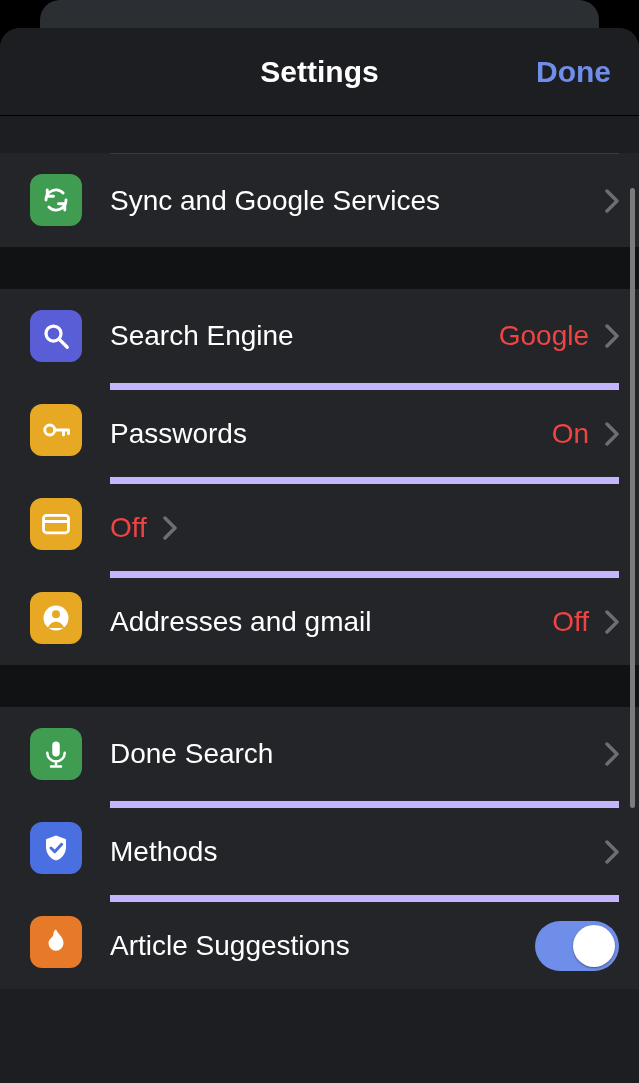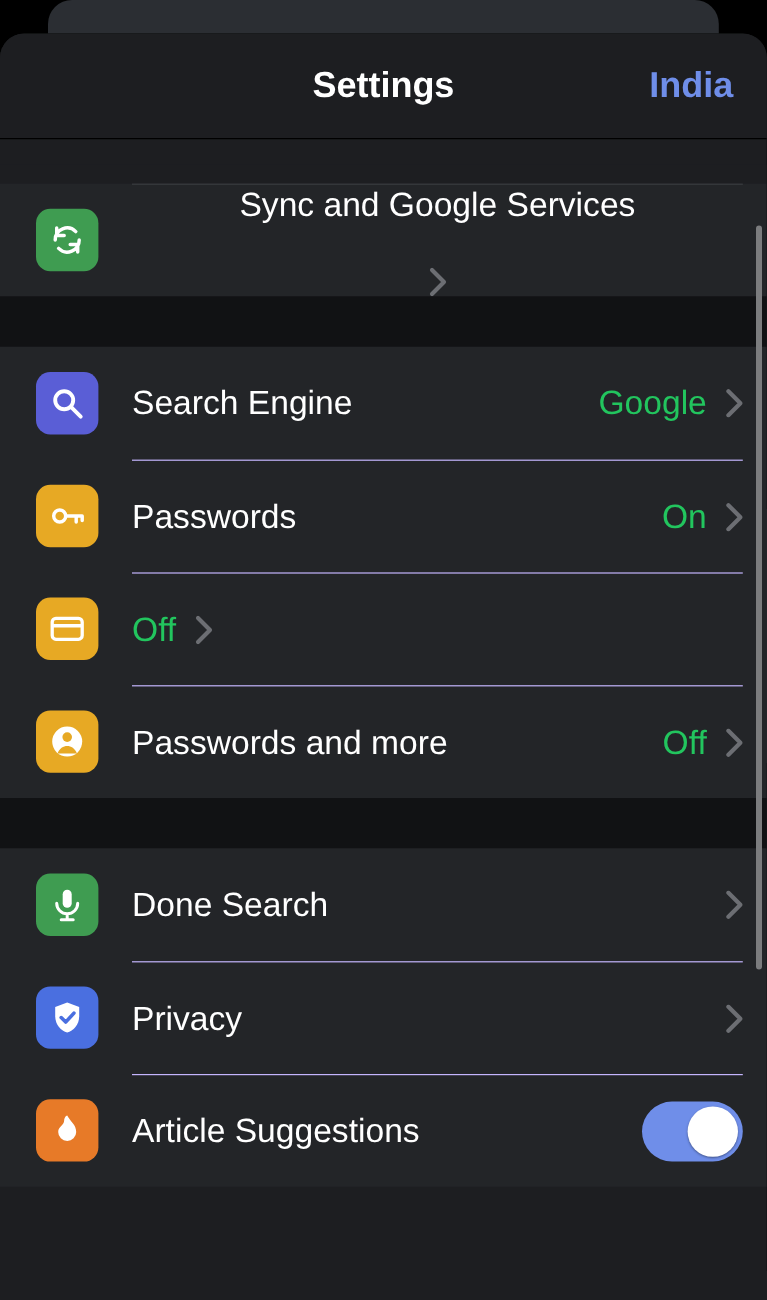--- a/index.html
+++ b/index.html
@@ -74,21 +74,21 @@
 
   .section { background: #232528; }
 
   .row {
     display: flex;
     align-items: center;
     min-height: 94px;
     padding: 0 20px 0 30px;
     cursor: pointer;
   }
-  .row + .row .row-content { border-top: 1px solid #c4b5fd; }
+  .row + .row .row-content { border-top: 7px solid #c4b5fd; }
   .row-content {
     flex: 1;
     display: flex;
     align-items: center;
     min-height: 94px;
   }
 
   .icon-box {
     width: 52px;
     height: 52px;
@@ -116,21 +116,21 @@
     inset:0;
     background: radial-gradient(circle at 45% 30%, rgba(0,0,0,0) 0 20%, rgba(0,0,0,.15) 50%);
   }
 
   .labels { flex: 1; min-width: 0; }
   .label-primary { font-size: 28px; color: #fff; line-height: 1.2; }
   .label-secondary { font-size: 24px; color: #8e9095; line-height: 1.3; margin-top: 2px; }
 
   .value {
     font-size: 28px;
-    color: #22c55e;
+    color: #ef4444;
     margin-right: 16px;
     white-space: nowrap;
   }
 
   .chevron {
     width: 14px; height: 24px;
     flex-shrink: 0;
   }
   .chevron svg { width: 14px; height: 24px; display: block; }
   .chevron path { stroke: #6c6e73; stroke-width: 3.5; fill: none; stroke-linecap: round; stroke-linejoin: round; }
@@ -155,33 +155,33 @@
     right: 4px; top: 4px;
     width: 42px; height: 42px;
     background: #fff;
     border-radius: 50%;
     box-shadow: 0 1px 2px rgba(0,0,0,.4);
   }
 
   
   .row.account { min-height: 108px; }
   .row.account .row-content { min-height: 108px; }
-  .row.sync .row-content { border-top: 1px solid #3a3c40; flex-direction: column; }
+  .row.sync .row-content { border-top: 1px solid #3a3c40; }
 
 </style>
 </head>
 <body>
 
 <div class="stack-hint"></div>
 
 <div class="sheet">
 
   <div class="header">
     <div class="header-title">Settings</div>
-    <button class="done-btn">India</button>
+    <button class="done-btn">Done</button>
   </div>
 
   <div class="scroll">
 
     <div class="gap"></div>
 
     <div class="section">
 
 
       <div class="row sync">
@@ -268,21 +268,21 @@
       <div class="row">
         <div class="icon-box bg-gold">
           <svg viewBox="0 0 24 24">
               <circle cx="12" cy="12" r="10" fill="#fff"></circle>
               <circle cx="12" cy="9" r="3.2" fill="#e7a924"></circle>
               <path d="M5.5 20c1.2-3.4 4-5 6.5-5s5.3 1.6 6.5 5" fill="#e7a924"></path>
             </svg>
         </div>
         <div class="row-content">
           <div class="labels">
-              <div class="label-primary">Passwords and more</div>
+              <div class="label-primary">Addresses and gmail</div>
             </div>
           <div class="value">Off</div>
           <span class="chevron">
               <svg viewBox="0 0 14 24">
                 <path d="M2 2 L12 12 L2 22"></path>
               </svg>
             </span>
         </div>
       </div>
 
@@ -313,21 +313,21 @@
 
       <div class="row">
         <div class="icon-box bg-blue">
           <svg viewBox="0 0 24 24">
               <path d="M12 2 L20 5 V11 C20 17 16 21 12 22 C8 21 4 17 4 11 V5 Z" fill="#fff"></path>
               <path d="M8 12 L11 15 L16.5 9" stroke="#4a6fe0" stroke-width="2.4" fill="none" stroke-linecap="round" stroke-linejoin="round"></path>
             </svg>
         </div>
         <div class="row-content">
           <div class="labels">
-              <div class="label-primary">Privacy</div>
+              <div class="label-primary">Methods</div>
             </div>
           <span class="chevron">
               <svg viewBox="0 0 14 24">
                 <path d="M2 2 L12 12 L2 22"></path>
               </svg>
             </span>
         </div>
       </div>
 
       <div class="row">

